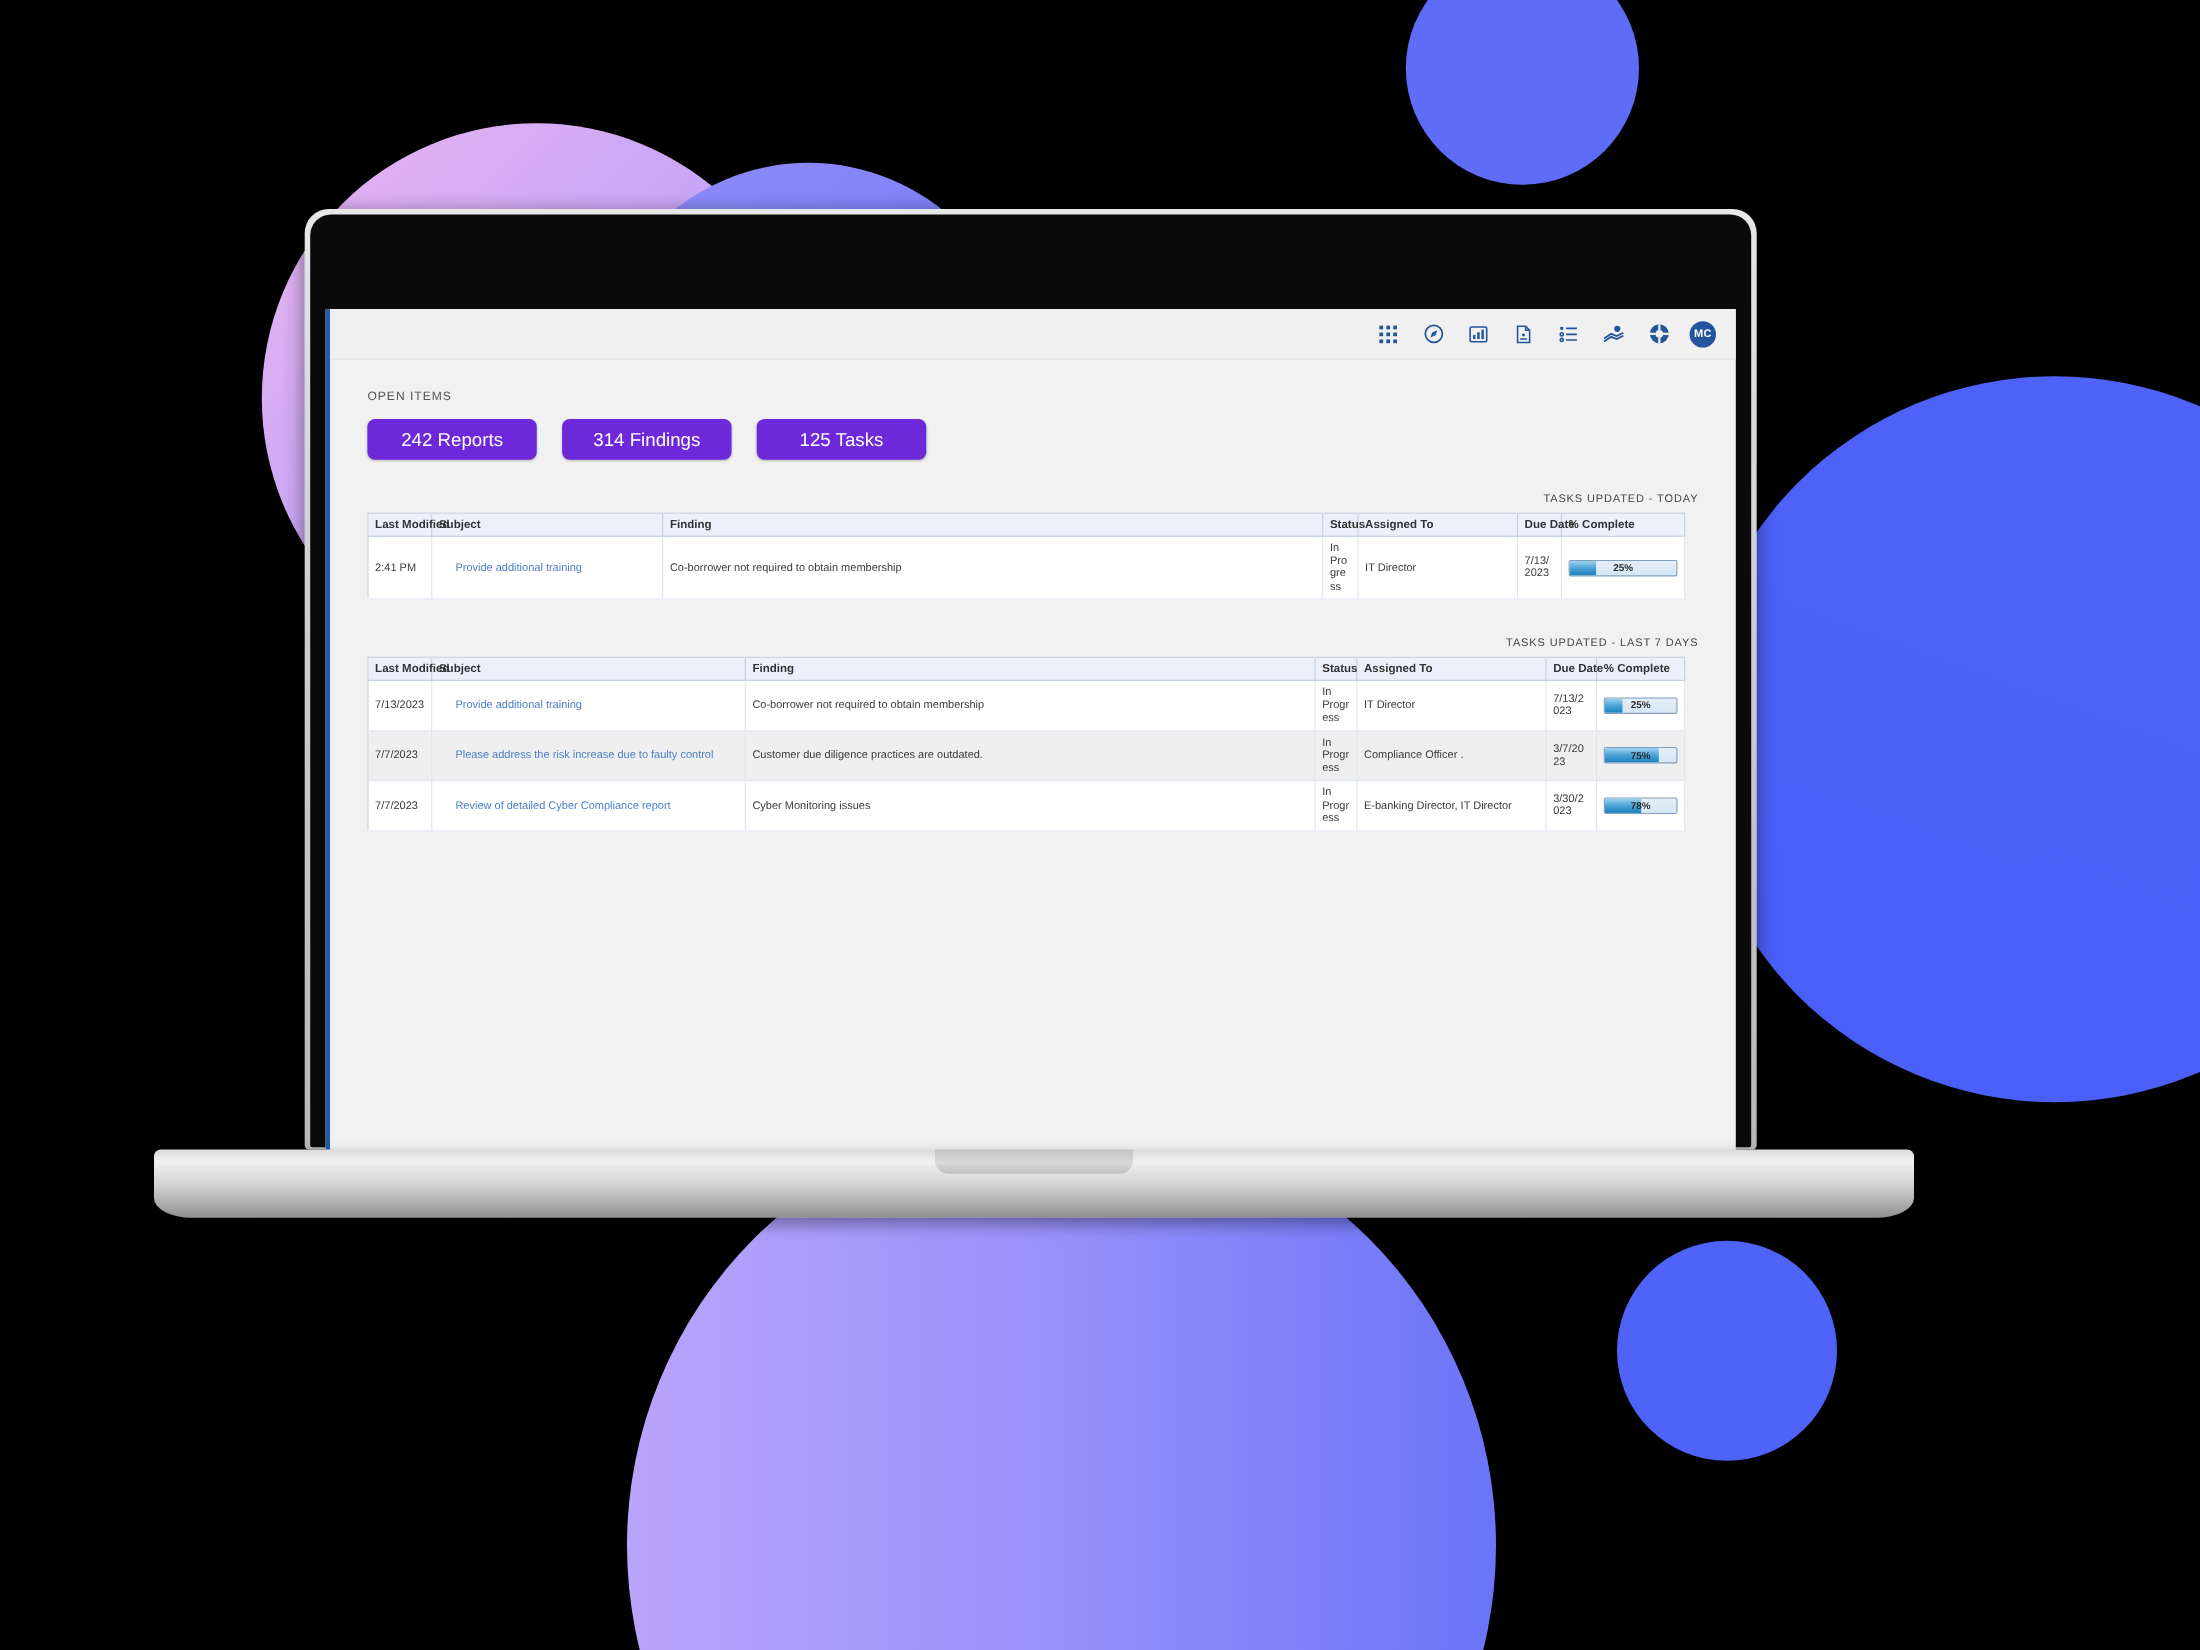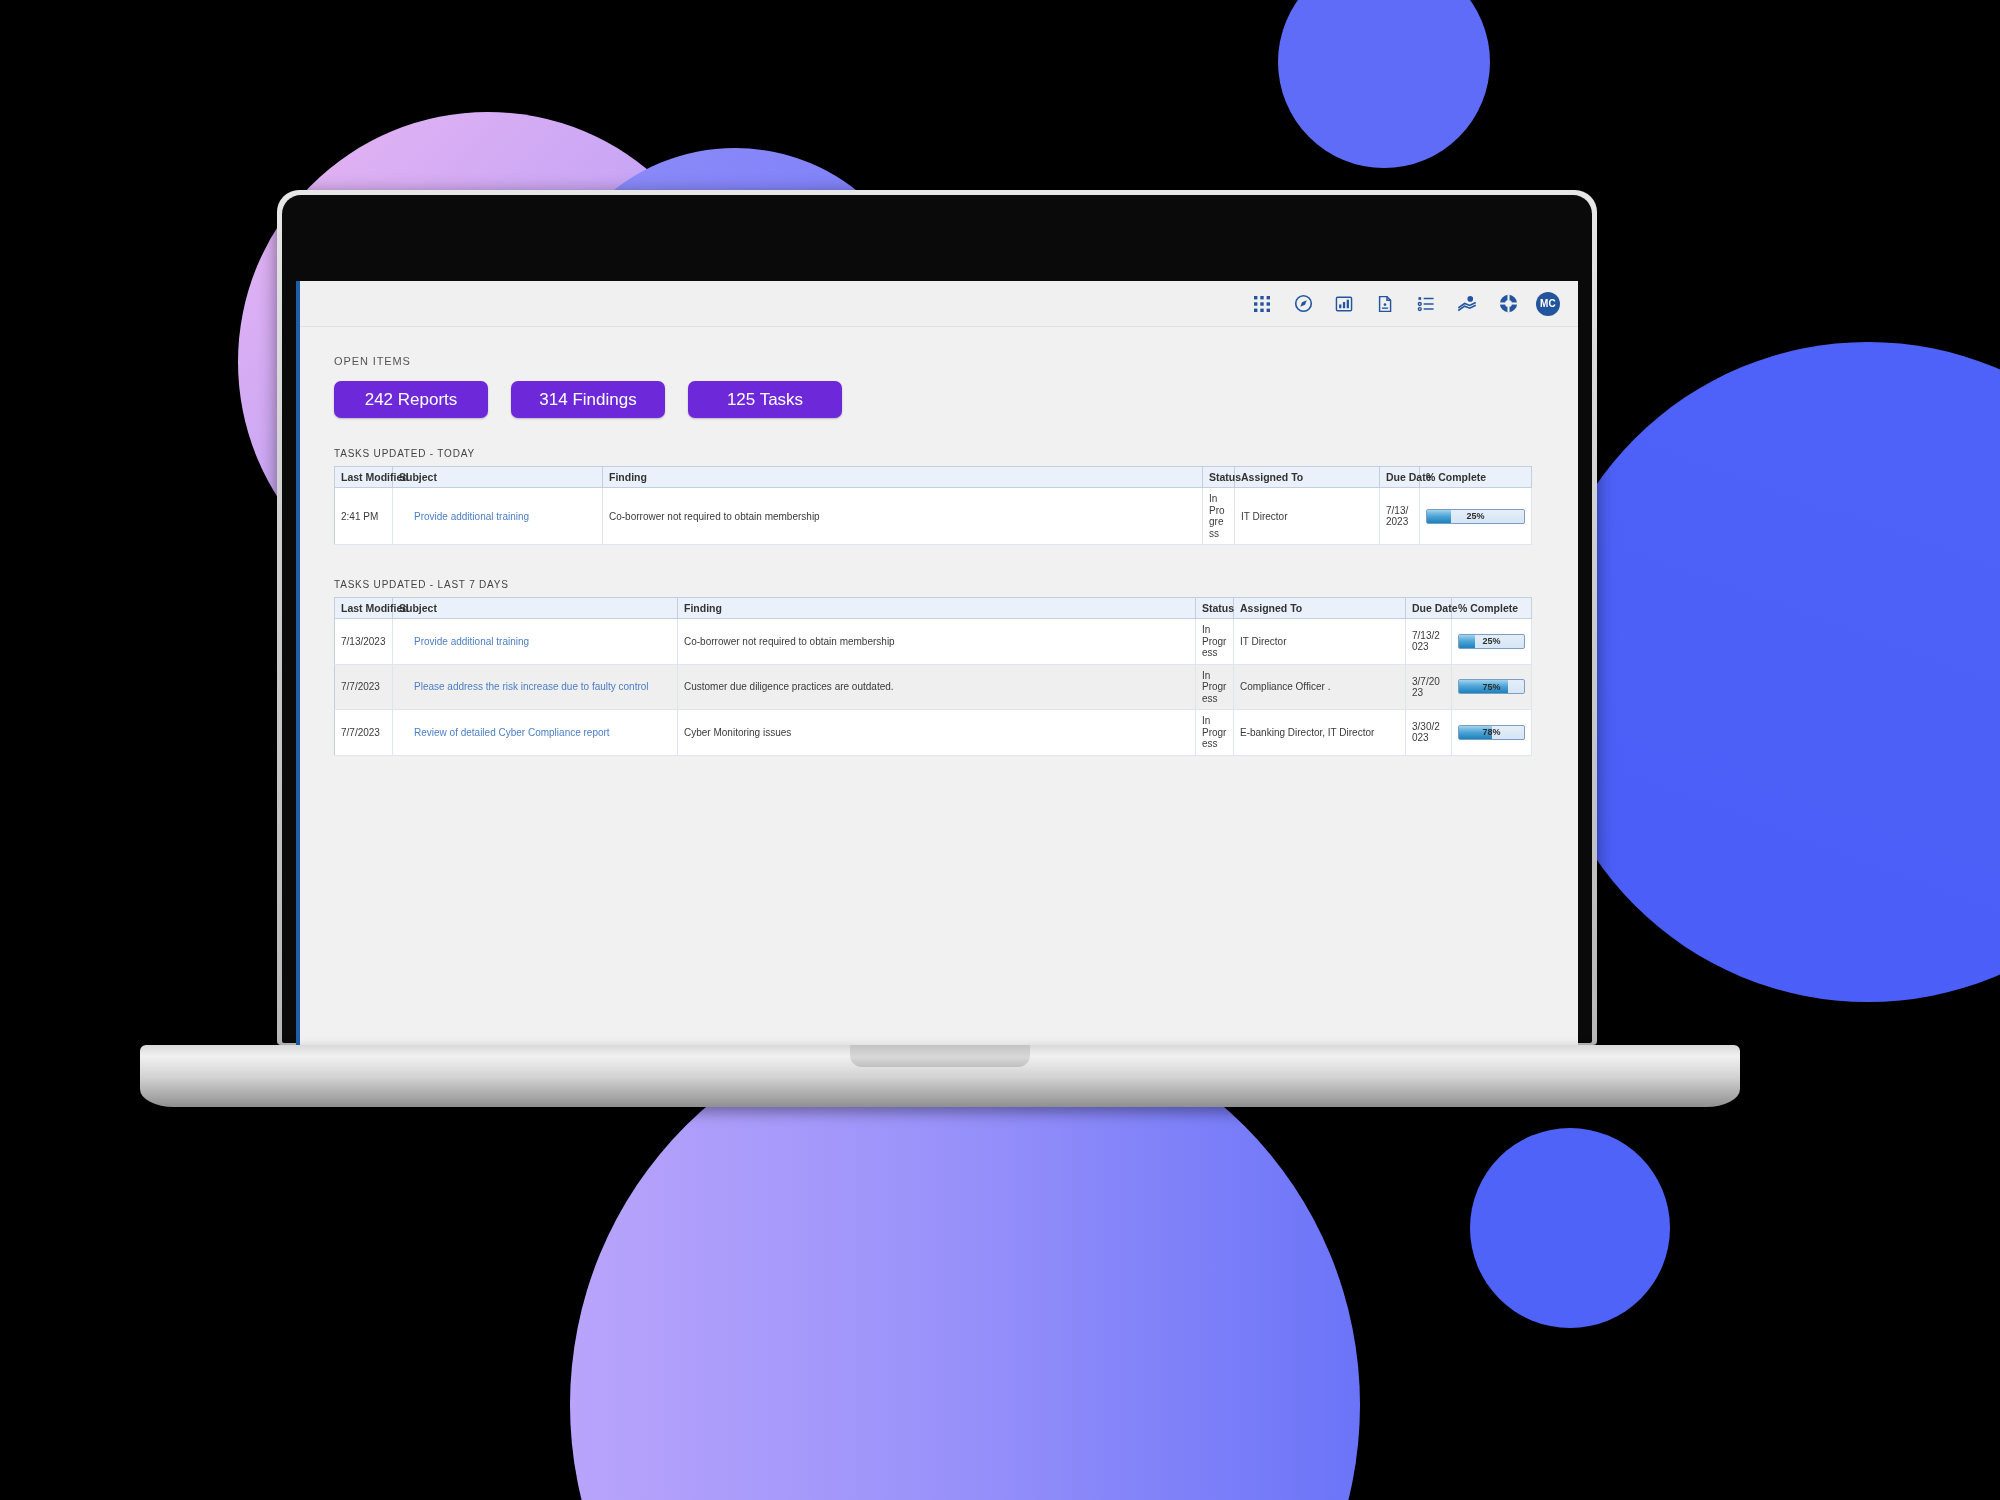--- a/index.html
+++ b/index.html
@@ -110,21 +110,21 @@
     background: #6d28d9; color: #fff;
     border: none; border-radius: 7px;
     min-width: 154px; height: 37px;
     font-size: 17px; font-family: "Liberation Sans", sans-serif;
     cursor: pointer; padding: 0 20px;
     box-shadow: 0 1px 2px rgba(0,0,0,0.22);
   }
 
   .table-label {
     font-size: 10px; color: #444; letter-spacing: .8px;
-    text-transform: uppercase; margin: 4px 0 7px 0;
+    text-transform: uppercase; margin: 4px 0 7px 0; text-align: right;
   }
 
   table.grid {
     width: 1198px; border-collapse: collapse;
     table-layout: fixed;
     border: 1px solid #c3cede;
     margin-bottom: 34px;
     background: #fff;
   }
   table.grid th {

